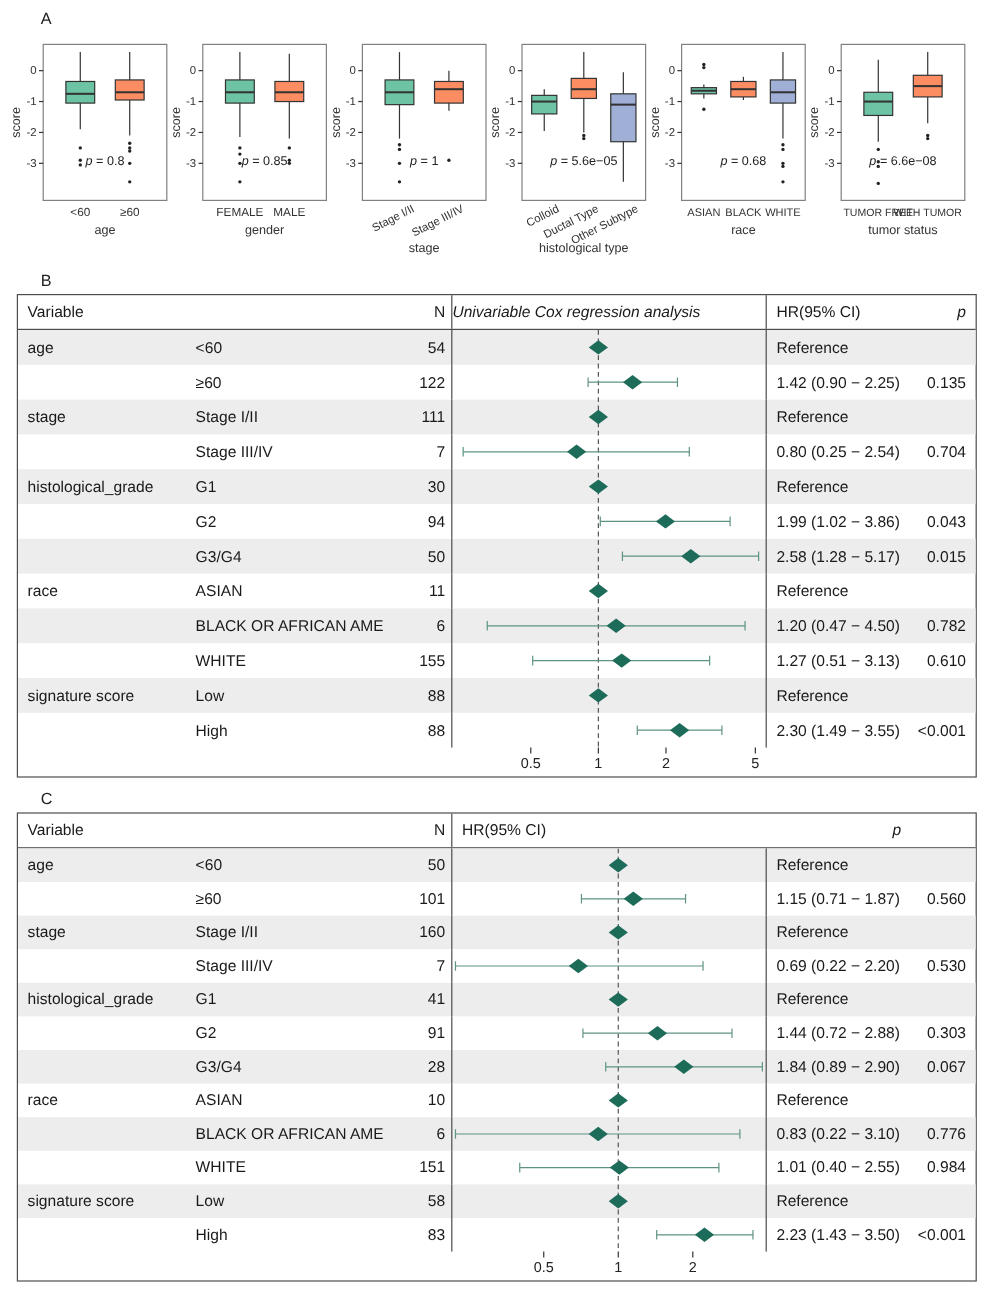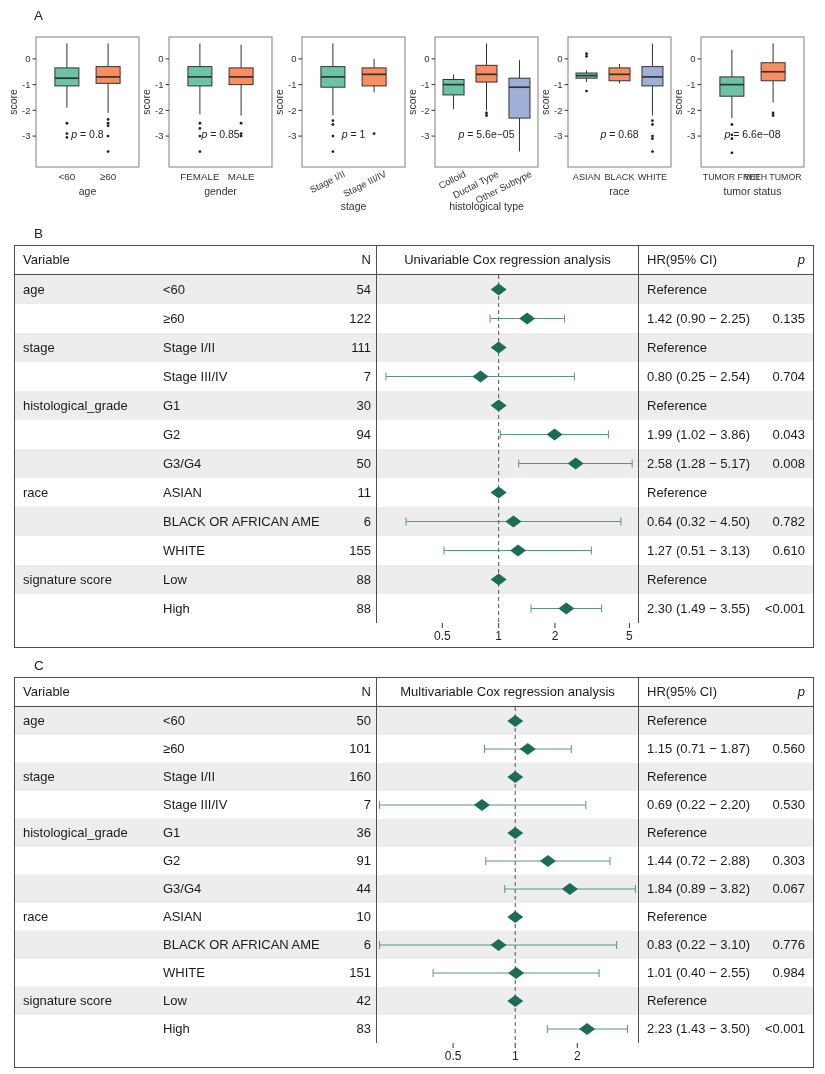--- a/index.html
+++ b/index.html
@@ -14,21 +14,21 @@
   .fhead{display:grid;grid-template-columns:146px 158px 58px 262px 120px 54px;height:28px;line-height:28px;font-size:13px;border-bottom:1.5px solid #4d4d4d;}
   .frow{display:grid;grid-template-columns:146px 158px 58px 262px 120px 54px;font-size:13px;}
   .frow.striped{background:#ededed;}
   .cell{overflow:hidden;white-space:nowrap;}
   .c-var{padding-left:8px;}
   .c-lvl{padding-left:2px;}
   .c-n{text-align:right;padding-right:5px;border-right:1px solid #4d4d4d;}
   .c-plot{border-right:1px solid #4d4d4d;}
   .c-hr{padding-left:8px;}
   .c-p{text-align:right;padding-right:8px;}
-  .c-ptitle{text-align:center;}
+  .c-ptitle{font-style:italic;}
   .c-phead{font-style:italic;}
   .tbody{position:relative;}
   .forest-svg{position:absolute;top:0;pointer-events:none;}
   .axisrow{position:relative;height:24px;}
   .axis-svg{position:absolute;top:0;pointer-events:none;overflow:visible;}
 </style>
 </head>
 <body>
 
 <div id="panel-a">
@@ -286,36 +286,36 @@
           <div class="cell c-plot"></div>
           <div class="cell c-hr">1.99 (1.02 − 3.86)</div>
           <div class="cell c-p">0.043</div>
         </div>
         <div class="frow striped" style="height: 29px; line-height: 29px;">
           <div class="cell c-var"></div>
           <div class="cell c-lvl">G3/G4</div>
           <div class="cell c-n">50</div>
           <div class="cell c-plot"></div>
           <div class="cell c-hr">2.58 (1.28 − 5.17)</div>
-          <div class="cell c-p">0.008</div>
+          <div class="cell c-p">0.015</div>
         </div>
         <div class="frow" style="height: 29px; line-height: 29px;">
           <div class="cell c-var">race</div>
           <div class="cell c-lvl">ASIAN</div>
           <div class="cell c-n">11</div>
           <div class="cell c-plot"></div>
           <div class="cell c-hr">Reference</div>
           <div class="cell c-p"></div>
         </div>
         <div class="frow striped" style="height: 29px; line-height: 29px;">
           <div class="cell c-var"></div>
           <div class="cell c-lvl">BLACK OR AFRICAN AMERICAN</div>
           <div class="cell c-n">6</div>
           <div class="cell c-plot"></div>
-          <div class="cell c-hr">0.64 (0.32 − 4.50)</div>
+          <div class="cell c-hr">1.20 (0.47 − 4.50)</div>
           <div class="cell c-p">0.782</div>
         </div>
         <div class="frow" style="height: 29px; line-height: 29px;">
           <div class="cell c-var"></div>
           <div class="cell c-lvl">WHITE</div>
           <div class="cell c-n">155</div>
           <div class="cell c-plot"></div>
           <div class="cell c-hr">1.27 (0.51 − 3.13)</div>
           <div class="cell c-p">0.610</div>
         </div>
@@ -387,21 +387,20 @@
     </div>
 </div>
 
 <div id="panel-c">
   <div class="panel-label">C</div>
   <div class="ftable">
       <div class="fhead">
         <div class="cell c-var">Variable</div>
         <div class="cell c-lvl"></div>
         <div class="cell c-n">N</div>
-        <div class="cell c-plot c-ptitle">Multivariable Cox regression analysis</div>
         <div class="cell c-hr">HR(95% CI)</div>
         <div class="cell c-p c-phead">p</div>
       </div>
       <div class="tbody">
         <div class="frow striped" style="height: 28px; line-height: 28px;">
           <div class="cell c-var">age</div>
           <div class="cell c-lvl">&lt;60</div>
           <div class="cell c-n">50</div>
           <div class="cell c-plot"></div>
           <div class="cell c-hr">Reference</div>
@@ -427,39 +426,39 @@
           <div class="cell c-var"></div>
           <div class="cell c-lvl">Stage III/IV</div>
           <div class="cell c-n">7</div>
           <div class="cell c-plot"></div>
           <div class="cell c-hr">0.69 (0.22 − 2.20)</div>
           <div class="cell c-p">0.530</div>
         </div>
         <div class="frow striped" style="height: 28px; line-height: 28px;">
           <div class="cell c-var">histological_grade</div>
           <div class="cell c-lvl">G1</div>
-          <div class="cell c-n">36</div>
+          <div class="cell c-n">41</div>
           <div class="cell c-plot"></div>
           <div class="cell c-hr">Reference</div>
           <div class="cell c-p"></div>
         </div>
         <div class="frow" style="height: 28px; line-height: 28px;">
           <div class="cell c-var"></div>
           <div class="cell c-lvl">G2</div>
           <div class="cell c-n">91</div>
           <div class="cell c-plot"></div>
           <div class="cell c-hr">1.44 (0.72 − 2.88)</div>
           <div class="cell c-p">0.303</div>
         </div>
         <div class="frow striped" style="height: 28px; line-height: 28px;">
           <div class="cell c-var"></div>
           <div class="cell c-lvl">G3/G4</div>
-          <div class="cell c-n">44</div>
-          <div class="cell c-plot"></div>
-          <div class="cell c-hr">1.84 (0.89 − 3.82)</div>
+          <div class="cell c-n">28</div>
+          <div class="cell c-plot"></div>
+          <div class="cell c-hr">1.84 (0.89 − 2.90)</div>
           <div class="cell c-p">0.067</div>
         </div>
         <div class="frow" style="height: 28px; line-height: 28px;">
           <div class="cell c-var">race</div>
           <div class="cell c-lvl">ASIAN</div>
           <div class="cell c-n">10</div>
           <div class="cell c-plot"></div>
           <div class="cell c-hr">Reference</div>
           <div class="cell c-p"></div>
         </div>
@@ -475,21 +474,21 @@
           <div class="cell c-var"></div>
           <div class="cell c-lvl">WHITE</div>
           <div class="cell c-n">151</div>
           <div class="cell c-plot"></div>
           <div class="cell c-hr">1.01 (0.40 − 2.55)</div>
           <div class="cell c-p">0.984</div>
         </div>
         <div class="frow striped" style="height: 28px; line-height: 28px;">
           <div class="cell c-var">signature score</div>
           <div class="cell c-lvl">Low</div>
-          <div class="cell c-n">42</div>
+          <div class="cell c-n">58</div>
           <div class="cell c-plot"></div>
           <div class="cell c-hr">Reference</div>
           <div class="cell c-p"></div>
         </div>
         <div class="frow" style="height: 28px; line-height: 28px;">
           <div class="cell c-var"></div>
           <div class="cell c-lvl">High</div>
           <div class="cell c-n">83</div>
           <div class="cell c-plot"></div>
           <div class="cell c-hr">2.23 (1.43 − 3.50)</div>

